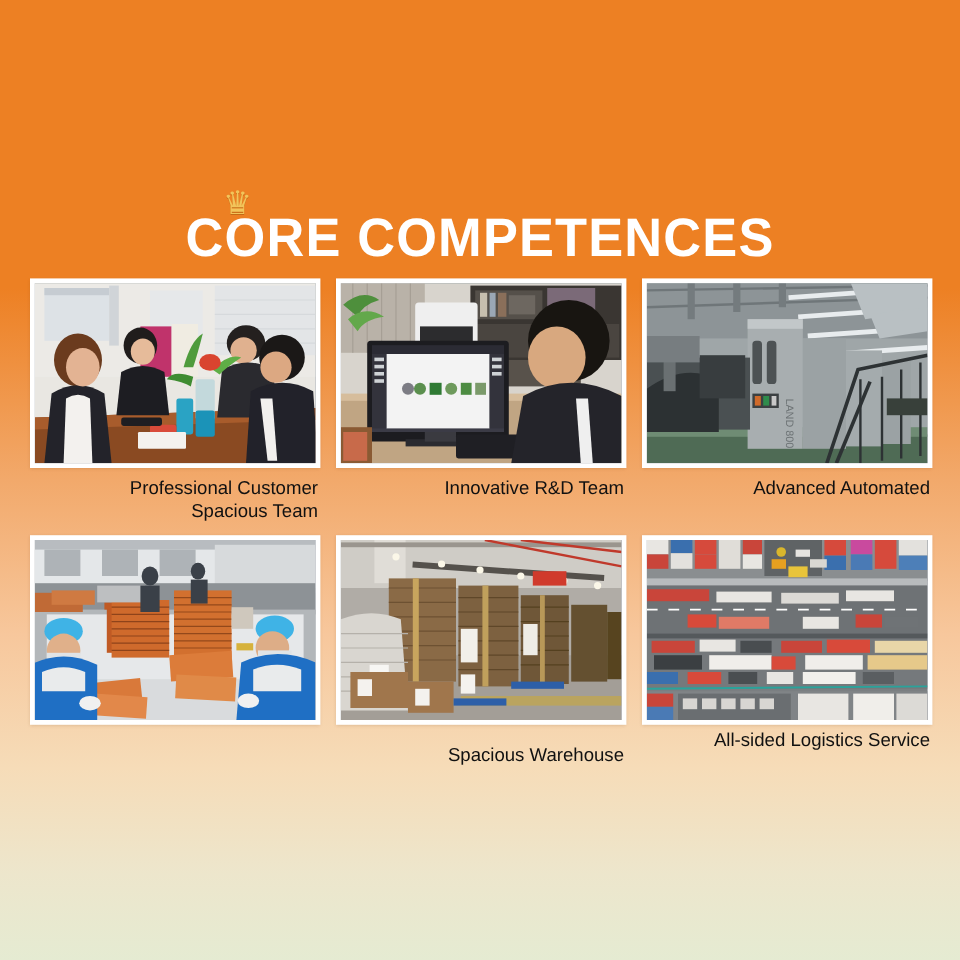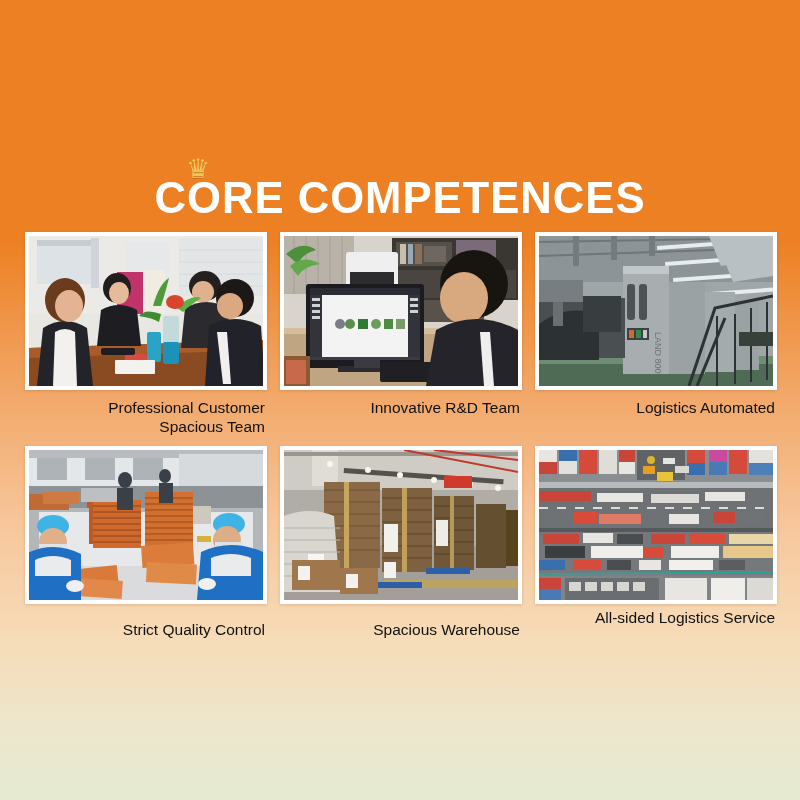--- a/index.html
+++ b/index.html
@@ -279,21 +279,21 @@
             <line x1="178" y1="80" x2="178" y2="150"></line>
             <line x1="196" y1="78" x2="196" y2="148"></line>
             <line x1="212" y1="72" x2="212" y2="146"></line>
             <line x1="228" y1="66" x2="228" y2="144"></line>
           </g>
           <rect x="200" y="96" width="34" height="14" fill="#38403a"></rect>
         </svg>
       </div>
     </div>
     <div class="caption">
-      <span class="cap-line">Logistics Automated</span>
+      <span class="cap-line">Advanced Automated</span>
     </div>
   </div>
 
   <div class="cell row2">
     <div class="photo-frame">
       <div class="photo">
         <svg viewBox="0 0 234 150" preserveAspectRatio="none">
           <rect x="0" y="0" width="234" height="150" fill="#cfd2d4"></rect>
           <rect x="0" y="0" width="234" height="40" fill="#e4e7e9"></rect>
           <rect x="0" y="0" width="234" height="8" fill="#b8bcc0"></rect>
@@ -362,23 +362,20 @@
           <g fill="#3a4048">
             <ellipse cx="96" cy="30" rx="7" ry="8"></ellipse>
             <rect x="88" y="38" width="16" height="22"></rect>
             <ellipse cx="136" cy="26" rx="6" ry="7"></ellipse>
             <rect x="130" y="33" width="14" height="20"></rect>
           </g>
           <rect x="164" y="56" width="18" height="18" fill="#cfc8bd"></rect>
           <rect x="168" y="86" width="14" height="6" fill="#d6b23c"></rect>
         </svg>
       </div>
-    </div>
-    <div class="caption" style="padding-top:16px">
-      <span class="cap-line">Strict Quality Control</span>
     </div>
   </div>
 
   <div class="cell row2">
     <div class="photo-frame">
       <div class="photo">
         <svg viewBox="0 0 234 150" preserveAspectRatio="none">
           <rect x="0" y="0" width="234" height="150" fill="#b0aca6"></rect>
           <rect x="0" y="0" width="234" height="40" fill="#cfccc6"></rect>
           <rect x="28" y="0" width="26" height="36" fill="#e0ddd7"></rect>

